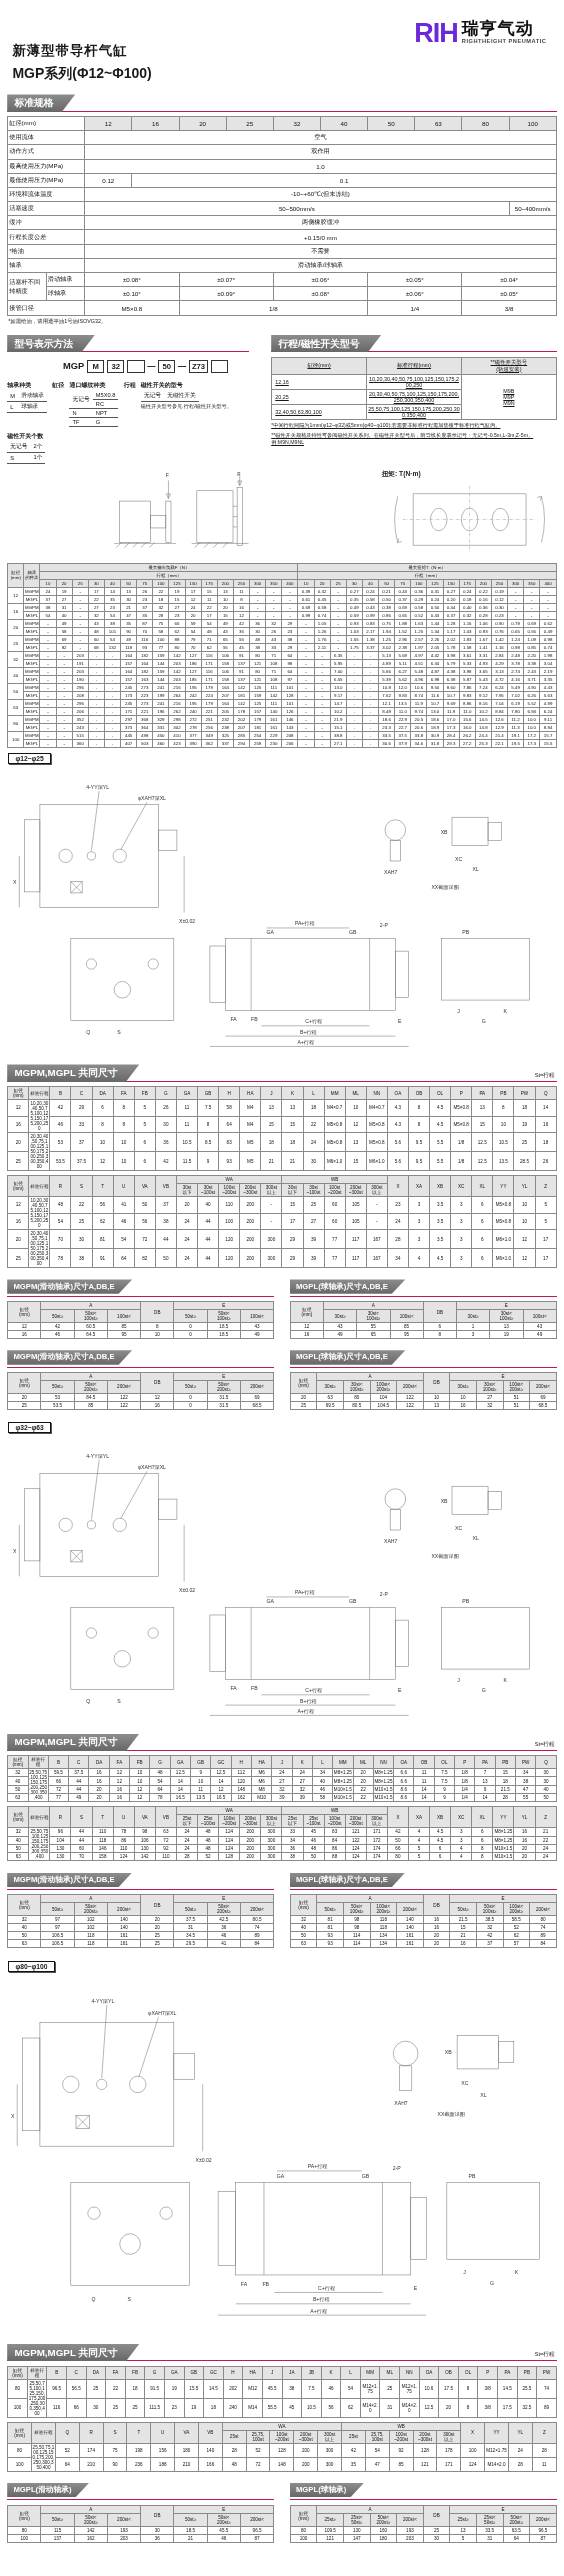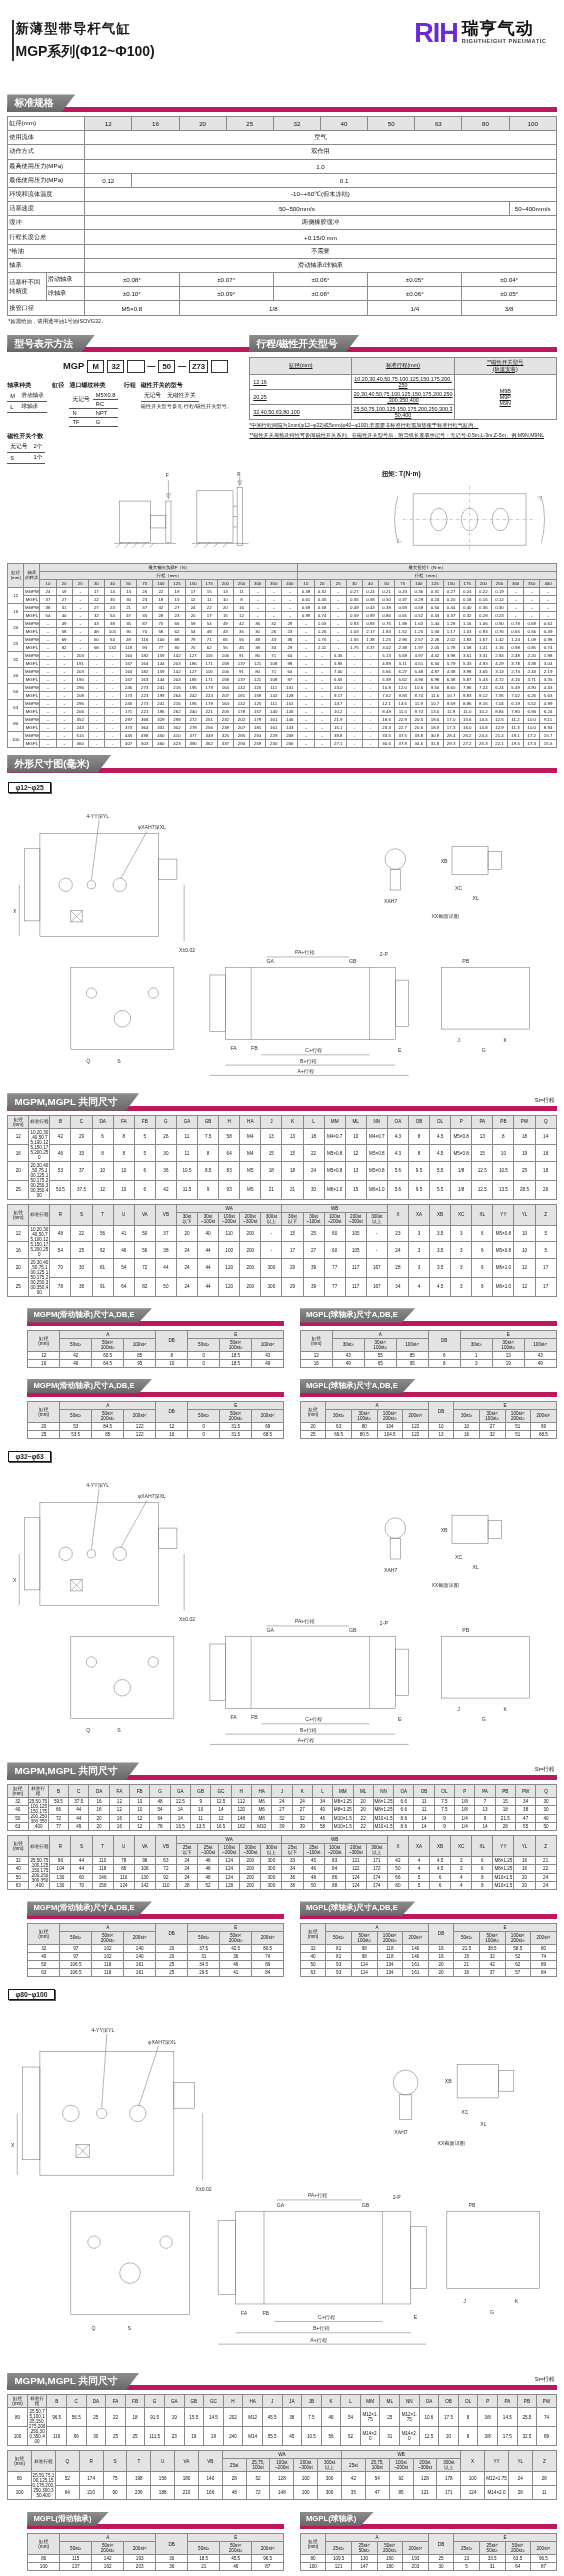--- a/index.html
+++ b/index.html
@@ -1,46 +1,46 @@
 <!DOCTYPE html>
 <html style="font-size:8.2px"><head>
 <meta charset="utf-8">
 <style>
   *{margin:0;padding:0;box-sizing:border-box;}
   body{background:#fff;font-family:"Liberation Sans","DejaVu Sans",sans-serif;color:#1a1a1a;}
   .page{width:564px;min-height:2872px;background:#fff;padding:5.2px 7.2px;position:relative;}
   
   .header{display:flex;justify-content:space-between;align-items:flex-start;padding:14.4px 5.2px 5.2px 5.2px;height:82px;}
-  .title-block{display:flex;gap:1px;}
+  .title-block{display:flex;gap:22px;flex-direction:column;}
   .tbar{width:2.1px;background:#333;}
   .t1{font-size:13.4px;font-weight:bold;letter-spacing:1px;}
   .t2{font-size:14px;font-weight:bold;margin-top:5.2px;}
   .logo{display:flex;align-items:flex-start;gap:4.1px;margin-right:5.2px;}
   .rih{font-size:27px;font-weight:bold;color:#6d28d9;letter-spacing:-1px;line-height:1;}
   .logo-cn{font-size:17px;font-weight:bold;color:#111;letter-spacing:1px;line-height:1.1;}
   .logo-en{font-size:5.7px;font-weight:bold;color:#444;letter-spacing:0.5px;}
   
-  .ribbon-row{position:relative;margin:7.2px 0 4.1px 0;border-bottom:5px solid #be185d;height:17.5px;}
+  .ribbon-row{position:relative;margin:7.2px 0 4.1px 0;border-bottom:1px solid #be185d;height:17.5px;}
   .ribbon{display:inline-block;background:linear-gradient(#8d8d8d,#676767);color:#fff;font-size:9.8px;font-weight:bold;padding:2.6px 21.6px 2.6px 7.2px;clip-path:polygon(0 0,100% 0,calc(100% - 13.4px) 100%,0 100%);height:17.5px;}
   .ribbon.small{font-size:7.7px;height:14.4px;padding:2.1px 17.5px 2.1px 6.2px;}
   .st-note{position:absolute;right:2.1px;bottom:1px;font-size:5.7px;color:#222;}
   
   table{border-collapse:collapse;table-layout:fixed;width:100%;}
   th,td{border:0.5px solid #8a8a8a;font-size:4.9px;text-align:center;padding:1px 0.5px;white-space:pre-line;word-wrap:break-word;color:#111;}
   th{background:#e4e4e4;font-weight:normal;}
   thead{border-top:1px solid #555;}
   table{border-top:1px solid #555;border-bottom:1px solid #555;}
   td.lab,th.lab{text-align:left;padding-left:3.1px;background:#fff;}
   td.stk{font-size:4.6px;}
   
   .spec-table th,.spec-table td{font-size:6.2px;padding:2.1px 1px;}
   .spec-table th.lab,.spec-table td.lab{width:77px;}
   .foot-note{font-size:5.4px;margin:2.1px 1px 0 1px;color:#222;}
   
-  .two-col{display:flex;gap:0;align-items:flex-start;margin-top:3.1px;}
+  .two-col{display:flex;gap:22px;align-items:flex-start;margin-top:3.1px;}
   .model-col{width:242px;}
   .switch-col{flex:1;text-decoration:underline;}
   .code-row{display:flex;align-items:center;gap:2.6px;margin:7.2px 0 8.2px 35px;justify-content:center;}
   .code-prefix{font-size:9.3px;font-weight:bold;}
   .code-box{border:0.8px solid #333;min-width:17.5px;height:13.4px;display:inline-flex;align-items:center;justify-content:center;font-size:7.7px;font-weight:bold;padding:0 2.1px;}
   .code-dash{font-size:8.2px;font-weight:bold;}
   .mini-groups{display:flex;flex-wrap:wrap;gap:5.2px;}
   .mini{font-size:5.7px;}
   .mini .cap{font-weight:bold;font-size:6px;margin-bottom:1px;}
   .mini table{border-top:none;border-bottom:none;width:auto;}
@@ -53,21 +53,21 @@
   .torque-label{font-size:6.7px;font-weight:bold;margin:2.1px 0 1px 0;}
   
   .load-table th,.load-table td{font-size:4.4px;padding:1px 0;}
   
   .tagbox{display:inline-block;border:1px solid #111;box-shadow:1px 1px 0 0 #555;padding:1px 6.2px;font-size:6.7px;font-weight:bold;margin:5.2px 0 2.1px 1px;background:#fff;}
   
   .dwg{display:block;margin:2.1px auto;}
   .dwg line,.dwg rect,.dwg circle,.dwg ellipse,.dwg path{stroke:#6f6f6f;fill:none;stroke-width:1;}
   .dwg text{fill:#333;font-size:10px;stroke:none;font-family:"Liberation Sans",sans-serif;}
   .dwg .thin{stroke:#9a9a9a;stroke-dasharray:6 3 1 3;}
-  .abe-row{display:flex;gap:15.5px;margin-top:4.1px;margin-left:20px;}
+  .abe-row{display:flex;gap:15.5px;margin-top:4.1px;}
   .abe-col{flex:1;}
   .dim-table th,.dim-table td{font-size:4.6px;}
   .gap8{height:4.1px;}.gap14{height:7.2px;}
 </style>
 </head>
 <body>
 
 <div class="page">
 
   
@@ -1106,23 +1106,20 @@
           <td>25.3</td>
           <td>22.1</td>
           <td>19.5</td>
           <td>17.3</td>
           <td>15.5</td>
         </tr>
       </tbody>
     </table>
 
   
-  <div class="ribbon-row">
-    <span class="ribbon">外形尺寸图(毫米)</span>
-  </div>
 
   
   <div class="tagbox">φ12~φ25</div>
   <svg class="dwg" width="546" height="289" viewBox="0 0 1060 560">
     <rect x="60" y="70" width="230" height="200"></rect>
       <rect x="30" y="100" width="30" height="140"></rect>
       <rect x="290" y="120" width="36" height="40"></rect>
     <circle cx="110" cy="170" r="13"></circle>
       <circle cx="160" cy="170" r="8"></circle>
       <circle cx="215" cy="170" r="13"></circle>

